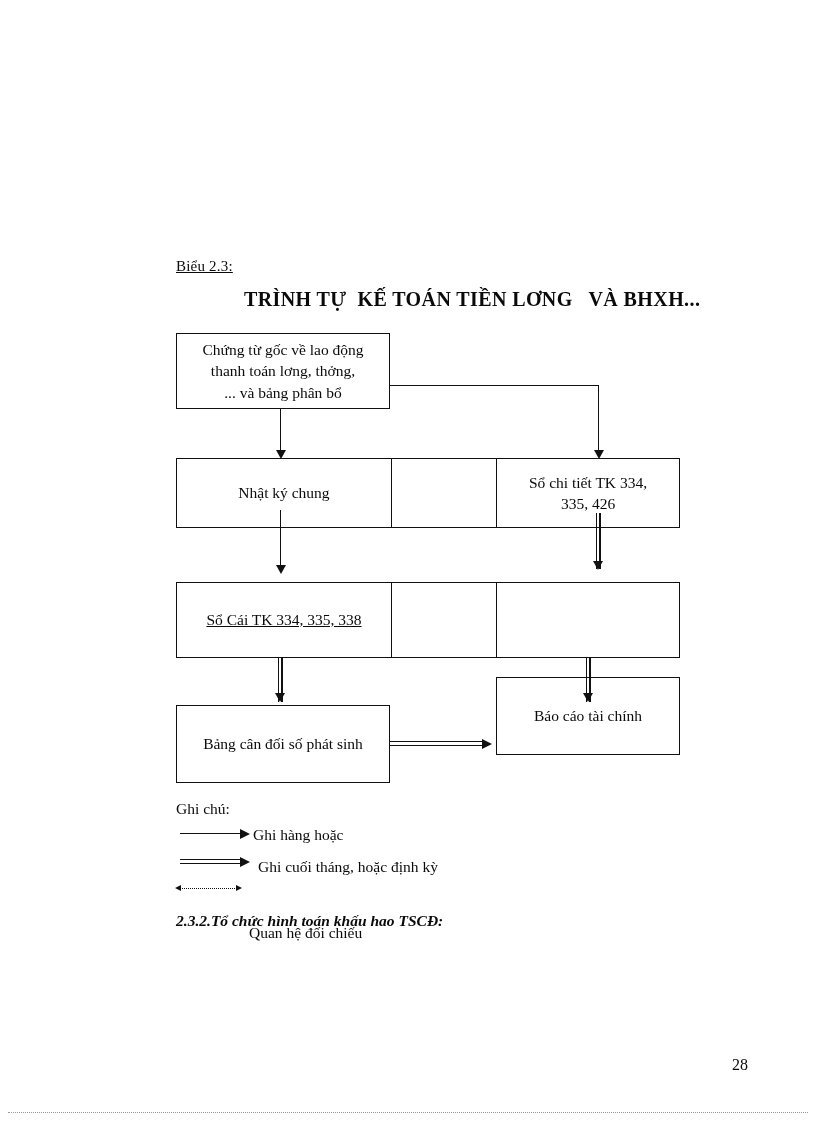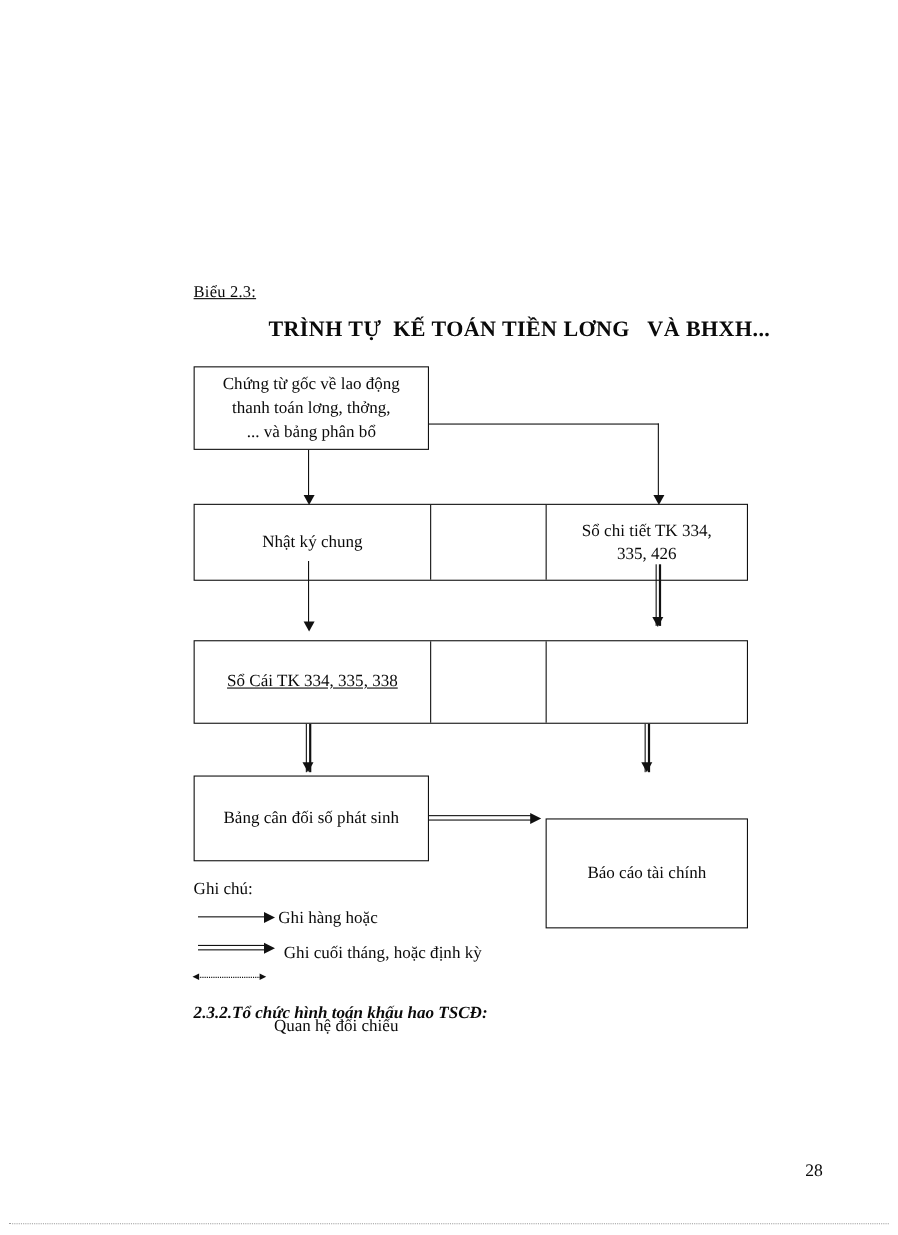--- a/index.html
+++ b/index.html
@@ -59,21 +59,21 @@
     text-align:center;font-size:15.5px;line-height:1.38;
     box-sizing:border-box;padding:2px 6px;
   }
   .cell.c1{width:214px;}
   .cell.c2{width:106px;border-left:1.3px solid #111;border-right:1.3px solid #111;}
   .cell.c3{flex:1;}
   .cell .inner{white-space:pre-line;width:100%;}
 
   
   #box-trialbalance{left:176px;top:705px;width:214px;height:78px;}
-  #box-fsreport{left:496px;top:744px;width:184px;height:100px;}
+  #box-fsreport{left:496px;top:677px;width:184px;height:78px;}
 
   
   .ln{position:absolute;background:#111;}
   .vline{width:1.3px;}
   .hline{height:1.3px;}
 
   
   .arrow-down{
     position:absolute;width:0;height:0;
     border-left:5px solid transparent;

